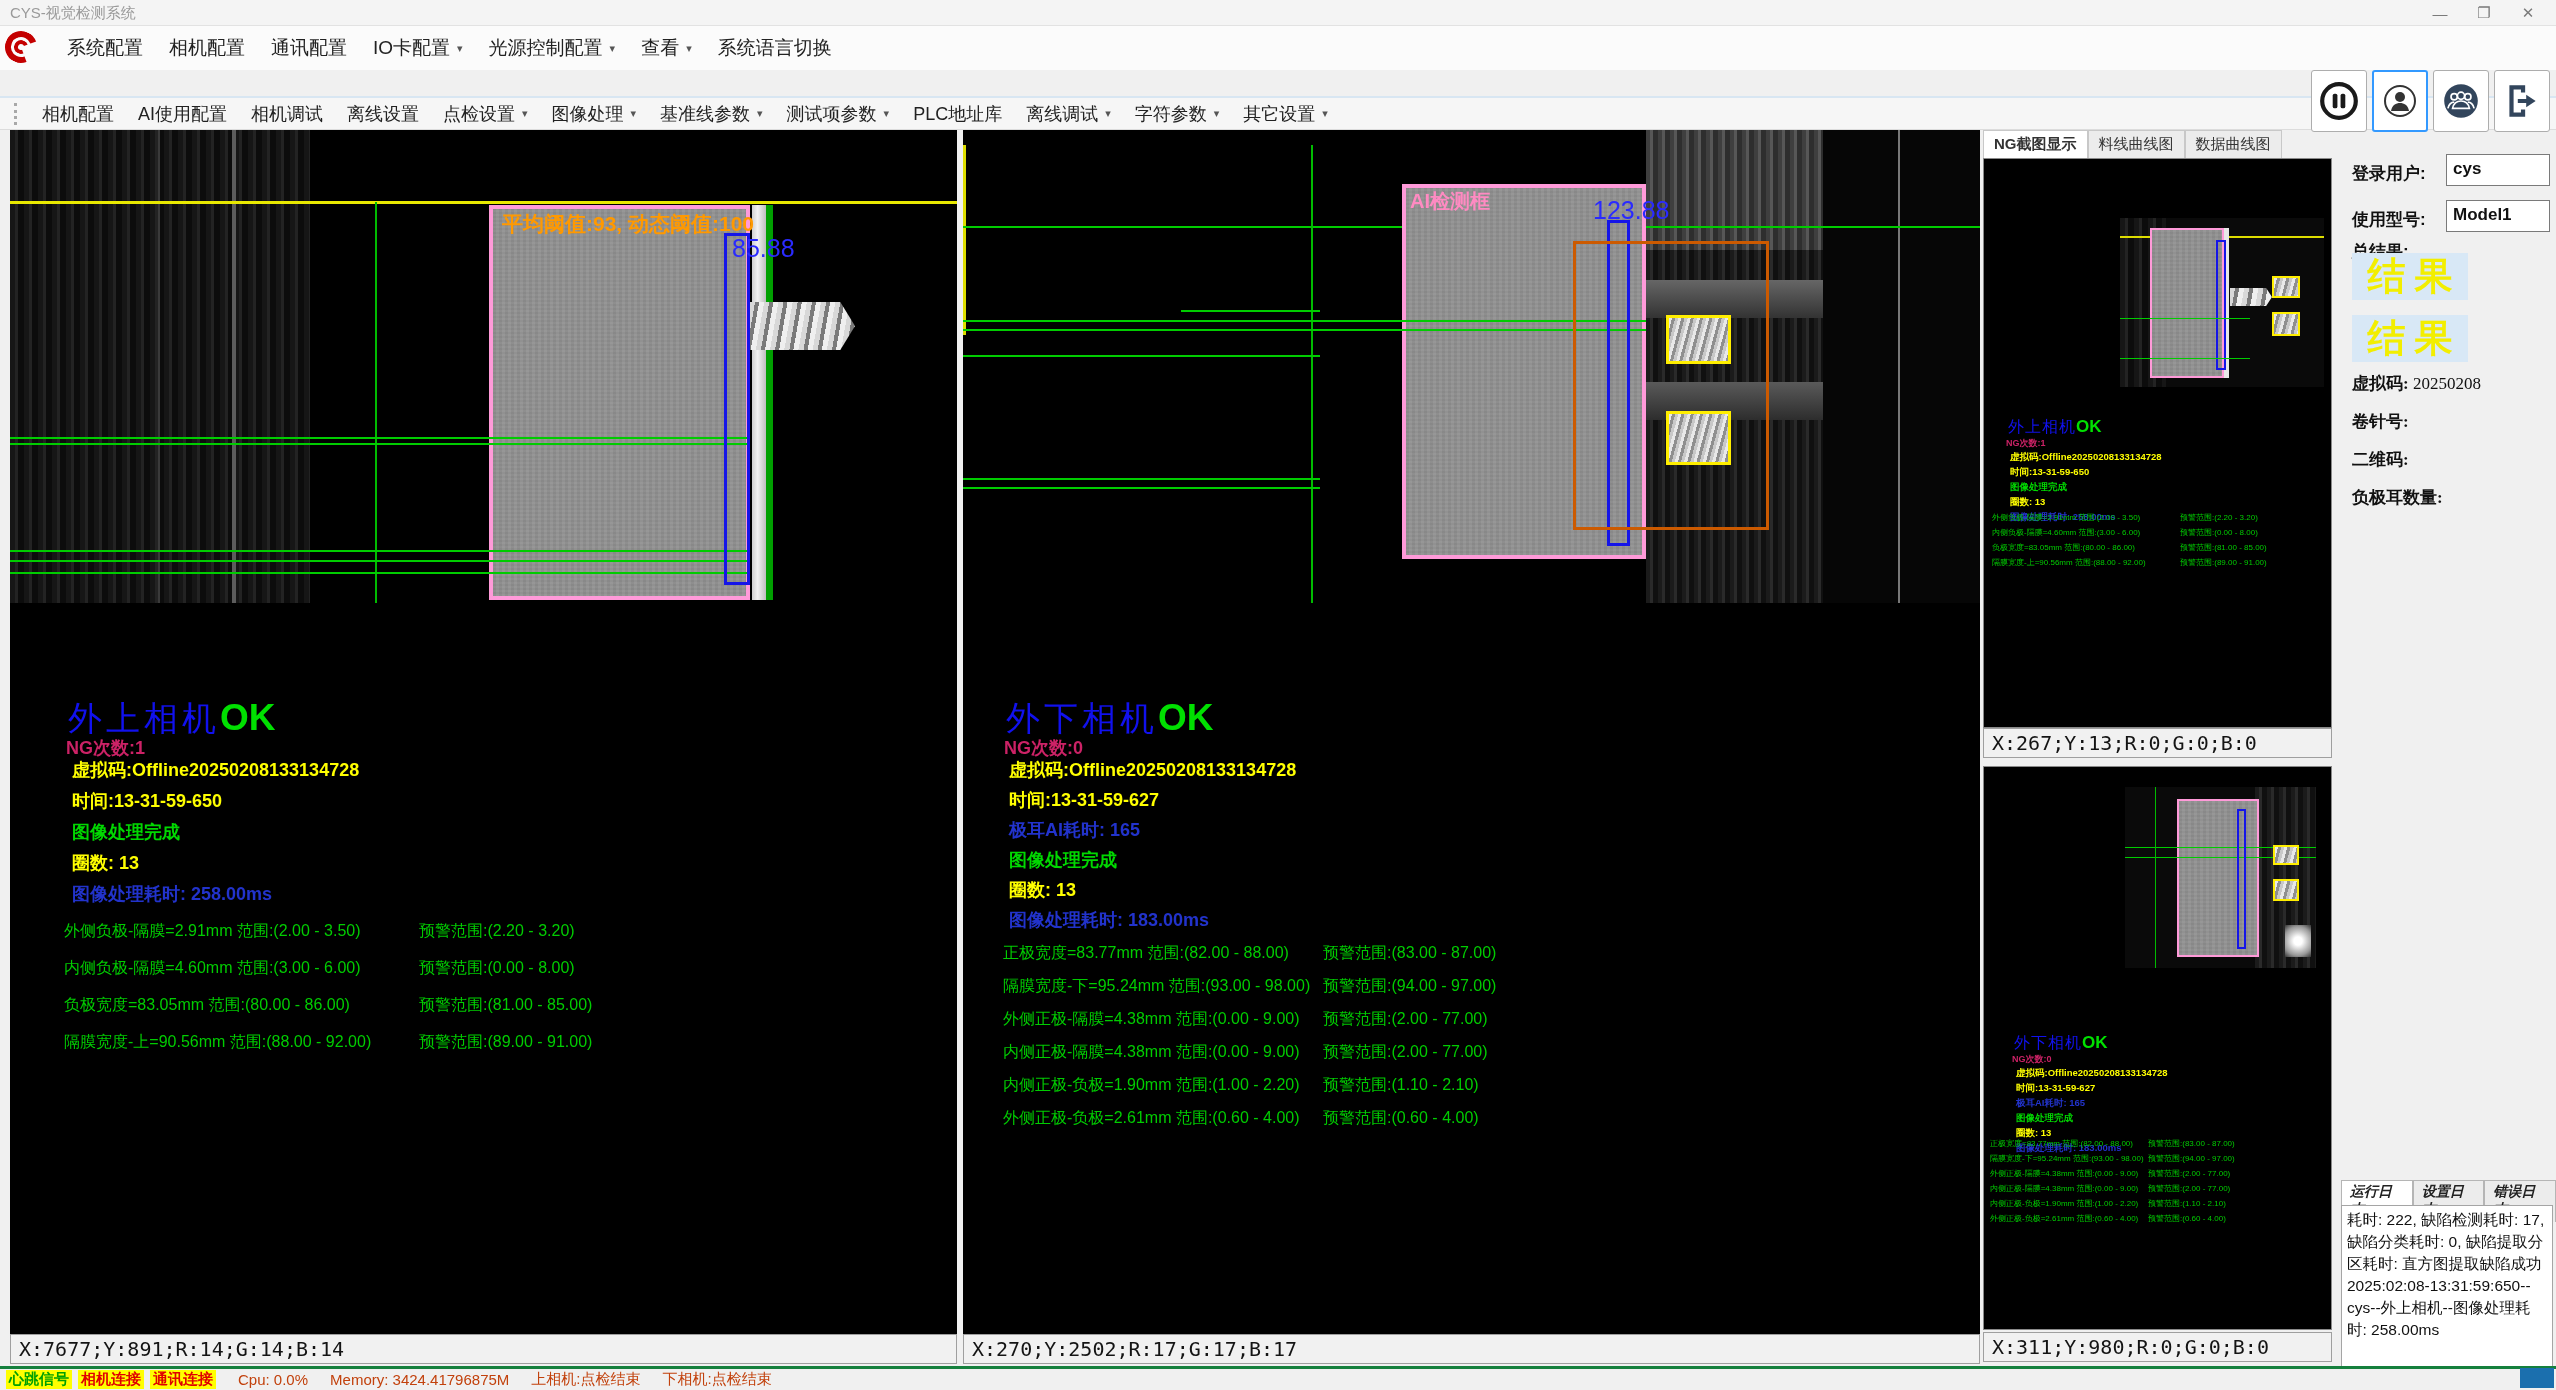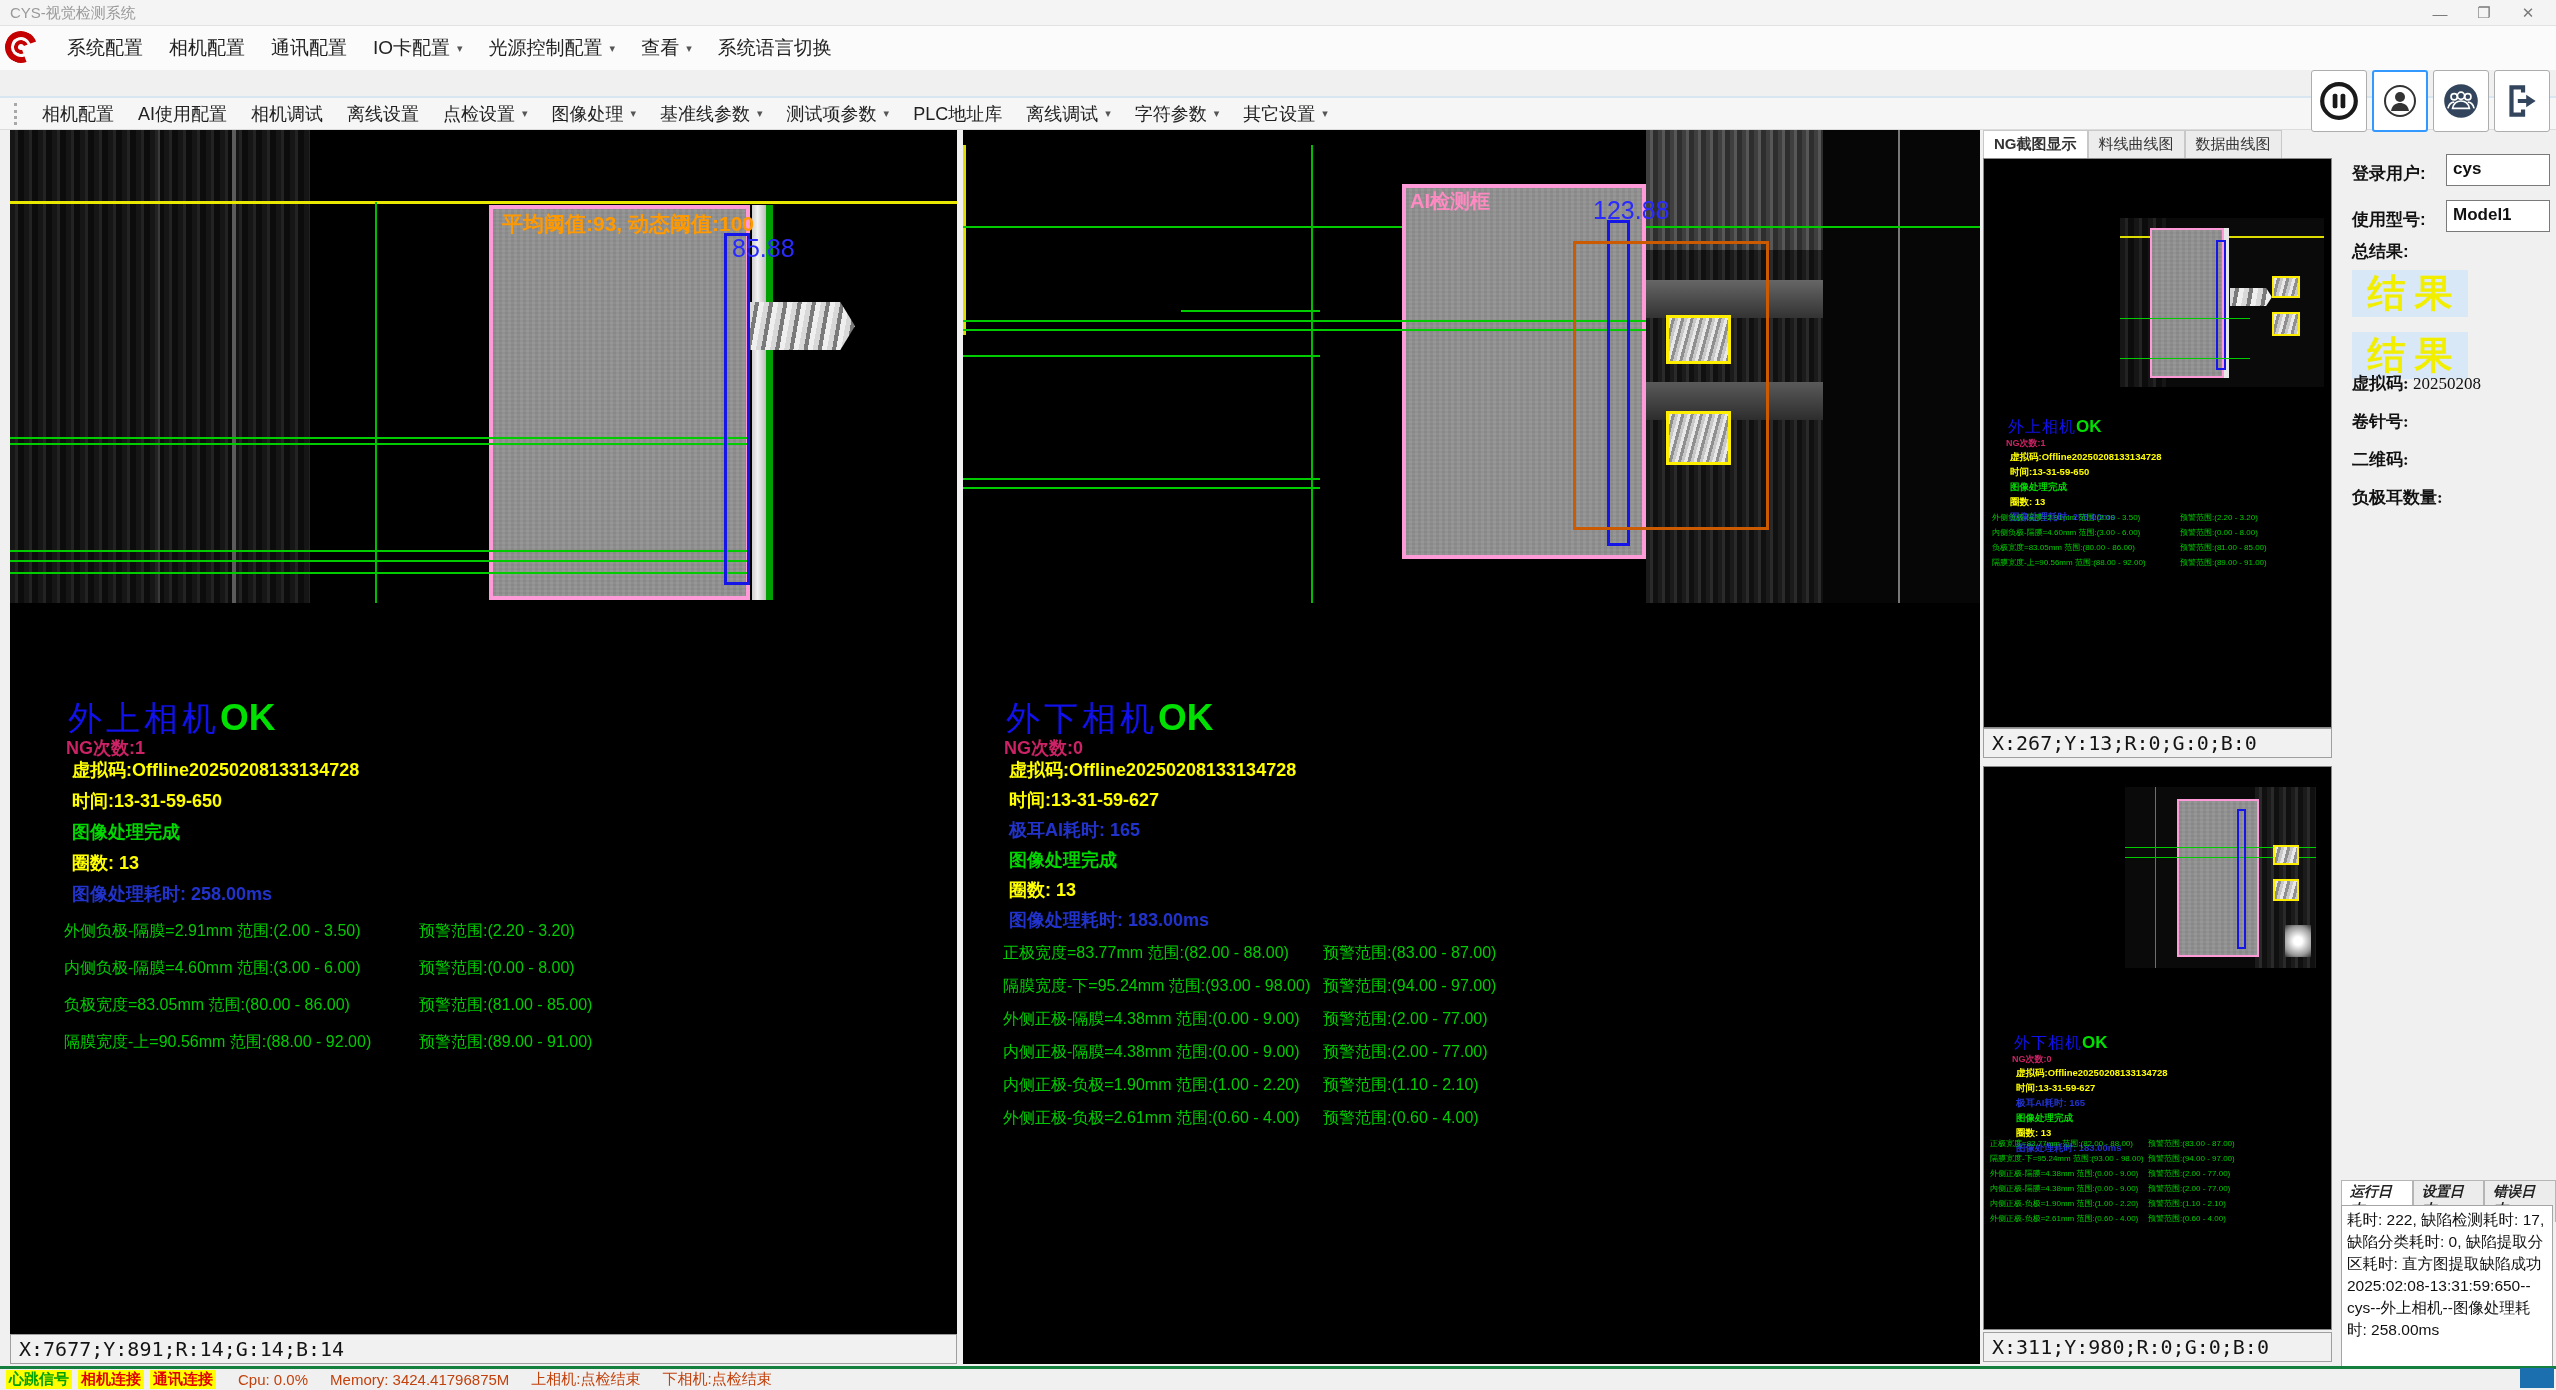--- a/index.html
+++ b/index.html
@@ -78,21 +78,21 @@
   .mini-lines .cline { font-size:9.5px; margin-bottom:2px; font-weight:bold; }
   .mini-meas .mrow { font-size:8px; line-height:10px; margin-bottom:5px; }
   .mini-meas .ml { display:inline-block; width:188px; }
   .mini-meas2 .ml { width:158px; }
 
   
   .sbtn { position:absolute; top:70px; width:56px; height:62px; background:#fff; border:1px solid #adadad; border-radius:3px; display:flex; align-items:center; justify-content:center; }
   .sbtn.sel { border:2px solid #3399ff; }
   .sb-label { position:absolute; font-size:17px; font-weight:bold; color:#111; white-space:nowrap; }
   .sb-input { position:absolute; background:#fff; border:1px solid #7a7a7a; font-size:17px; font-weight:bold; color:#111; padding:4px 6px; width:104px; height:32px; }
-  .result-box { position:absolute; left:2352px; width:116px; height:47px; background:#d8e8f6; color:#f2ee00; font-size:38px; font-weight:bold; letter-spacing:9px; display:flex; align-items:center; justify-content:center; text-indent:9px;margin-top:17px; }
+  .result-box { position:absolute; left:2352px; width:116px; height:47px; background:#d8e8f6; color:#f2ee00; font-size:38px; font-weight:bold; letter-spacing:9px; display:flex; align-items:center; justify-content:center; text-indent:9px; }
   .sb-field { font-size:17px; color:#111; margin-bottom:14px; line-height:24px; white-space:nowrap; }
   .sb-field .fl { font-weight:bold; }
   .logtabs { position:absolute; left:2341px; top:1180px; display:flex; }
   .logtab { padding:2px 8px 3px; font-size:14px; font-weight:bold; font-style:italic; color:#222; background:#ececec; border:1px solid #b5b5b5; border-bottom:none; }
   .logtabs .logtab:first-child { background:#fff; }
   .logbox { position:absolute; left:2341px; top:1205px; width:212px; height:181px; background:#fff; border:1px solid #a5a5a5; font-size:15.5px; line-height:22px; color:#111; padding:3px 5px; overflow:hidden; }
 
   
   .statusbar { position:absolute; left:0; top:1366px; width:2556px; height:24px; background:#f0f0f0; border-top:3px solid #15803d; display:flex; align-items:center; font-size:15px; }
   .chip { background:#ffff00; font-weight:bold; padding:0 3px; margin-left:6px; }
@@ -306,20 +306,21 @@
         <div class="mrow">
           <span class="ml">内侧正极-隔膜=4.38mm 范围:(0.00 - 9.00)</span><span class="mr">预警范围:(2.00 - 77.00)</span>
         </div>
         <div class="mrow">
           <span class="ml">内侧正极-负极=1.90mm 范围:(1.00 - 2.20)</span><span class="mr">预警范围:(1.10 - 2.10)</span>
         </div>
         <div class="mrow">
           <span class="ml">外侧正极-负极=2.61mm 范围:(0.60 - 4.00)</span><span class="mr">预警范围:(0.60 - 4.00)</span>
         </div>
     </div>
+    <div class="coordbar" style="top:1204px;width:1017px;">X:270;Y:2502;R:17;G:17;B:17</div>
   </section>
 
   <div class="ngcol">
     <div class="ngtabs">
       <div class="ngtab">
           <span>NG截图显示</span>
         </div>
         <div class="ngtab">
           <span>料线曲线图</span>
         </div>

